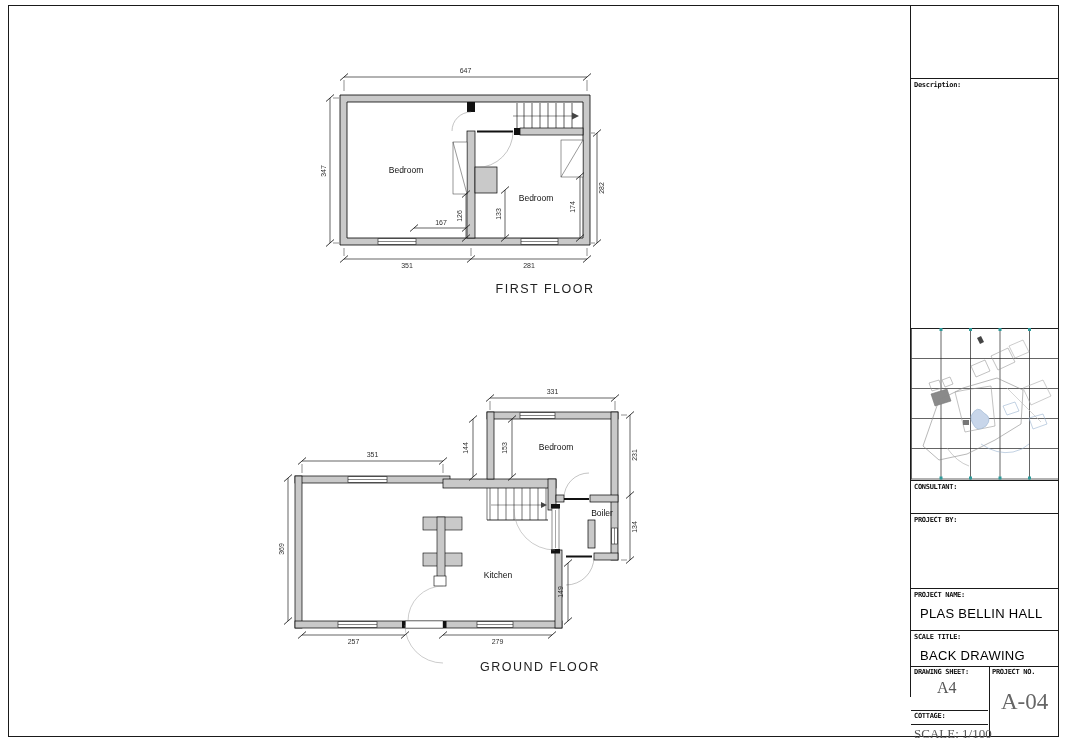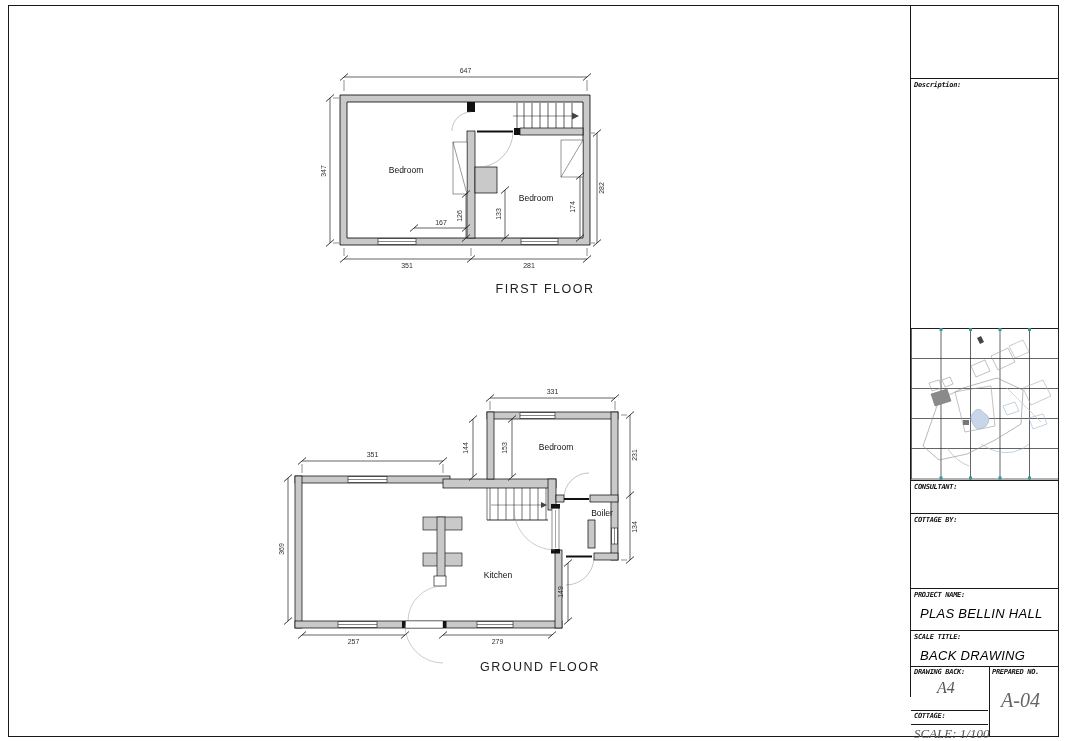--- a/index.html
+++ b/index.html
@@ -3,21 +3,21 @@
 <meta charset="utf-8">
 <style>
   html,body{margin:0;padding:0;background:#fff;}
   body{width:1068px;height:741px;position:relative;overflow:hidden;
        font-family:"Liberation Sans",sans-serif;color:#111;}
   .sheet-border{position:absolute;left:8px;top:5px;width:1051px;height:732px;
        border:1.3px solid #1a1a1a;box-sizing:border-box;background:#fff;}
   .plan-svg{position:absolute;left:0;top:0;}
   
   .titleblock{position:absolute;left:910px;top:5px;width:149px;height:692px;
-       border-left:1.3px solid #1a1a1a;box-sizing:border-box;font-style:italic;}
+       border-left:1.3px solid #1a1a1a;box-sizing:border-box;}
   .hline{position:absolute;left:0;right:0;height:0;border-top:1px solid #1a1a1a;}
   .vline{position:absolute;width:0;border-left:1px solid #1a1a1a;}
   .tb-small{position:absolute;font-family:"DejaVu Sans Mono",monospace;
        font-size:7px;font-weight:bold;color:#111;letter-spacing:-0.3px;white-space:nowrap;}
   .tb-big{position:absolute;font-size:13px;color:#000;letter-spacing:0.3px;white-space:nowrap;text-align:center;}
   .tb-serif{position:absolute;font-family:"Liberation Serif",serif;color:#555;white-space:nowrap;}
   
   text{font-family:"Liberation Sans",sans-serif;}
   .dim-t{font-size:7px;fill:#2f2f2f;}
   .room-t{font-size:8.5px;fill:#111;}
@@ -333,29 +333,29 @@
       <path d="M60,88 q6,-12 13,-3 q9,5 2,13 q-9,7 -13,-2 q-3,-5 -2,-8 z" fill="#c8d6ea" stroke="#9ab4d0"></path>
       <rect x="52" y="92" width="6" height="5" fill="#777" stroke="none"></rect>
       <path d="M70,116 q16,11 32,8 q10,-2 16,-8" stroke="#9ab4d0"></path>
       <path d="M36,120 q10,14 22,18" stroke="#aaa"></path>
       <path d="M96,60 L130,94" stroke="#bbb"></path>
       <path d="M66,10 l4,-2 l3,6 l-4,2 z" fill="#444" stroke="none"></path>
     </g>
   </svg>
 
   <div class="tb-small" style="left:3px;top:478px">CONSULTANT:</div>
-  <div class="tb-small" style="left:3px;top:511px">COTTAGE BY:</div>
+  <div class="tb-small" style="left:3px;top:511px">PROJECT BY:</div>
 
   <div class="tb-small" style="left:3px;top:586px">PROJECT NAME:</div>
   <div class="tb-big" style="left:9px;top:601px">PLAS BELLIN HALL</div>
 
   <div class="tb-small" style="left:3px;top:628px">SCALE TITLE:</div>
   <div class="tb-big" style="left:9px;top:643px">BACK DRAWING</div>
 
-  <div class="tb-small" style="left:3px;top:663px">DRAWING BACK:</div>
+  <div class="tb-small" style="left:3px;top:663px">DRAWING SHEET:</div>
   <div class="tb-serif" style="left:26px;top:674px;font-size:16px">A4</div>
 
-  <div class="tb-small" style="left:81px;top:663px">PREPARED NO.</div>
-  <div class="tb-serif" style="left:90px;top:684px;font-size:20px;color:#666">A-04</div>
+  <div class="tb-small" style="left:81px;top:663px">PROJECT NO.</div>
+  <div class="tb-serif" style="left:90px;top:684px;font-size:23px;color:#666">A-04</div>
 
   <div class="tb-small" style="left:3px;top:707px">COTTAGE:</div>
   <div class="tb-serif" style="left:3px;top:721px;font-size:13px">SCALE: 1/100</div>
 </div>
 
 </body></html>

